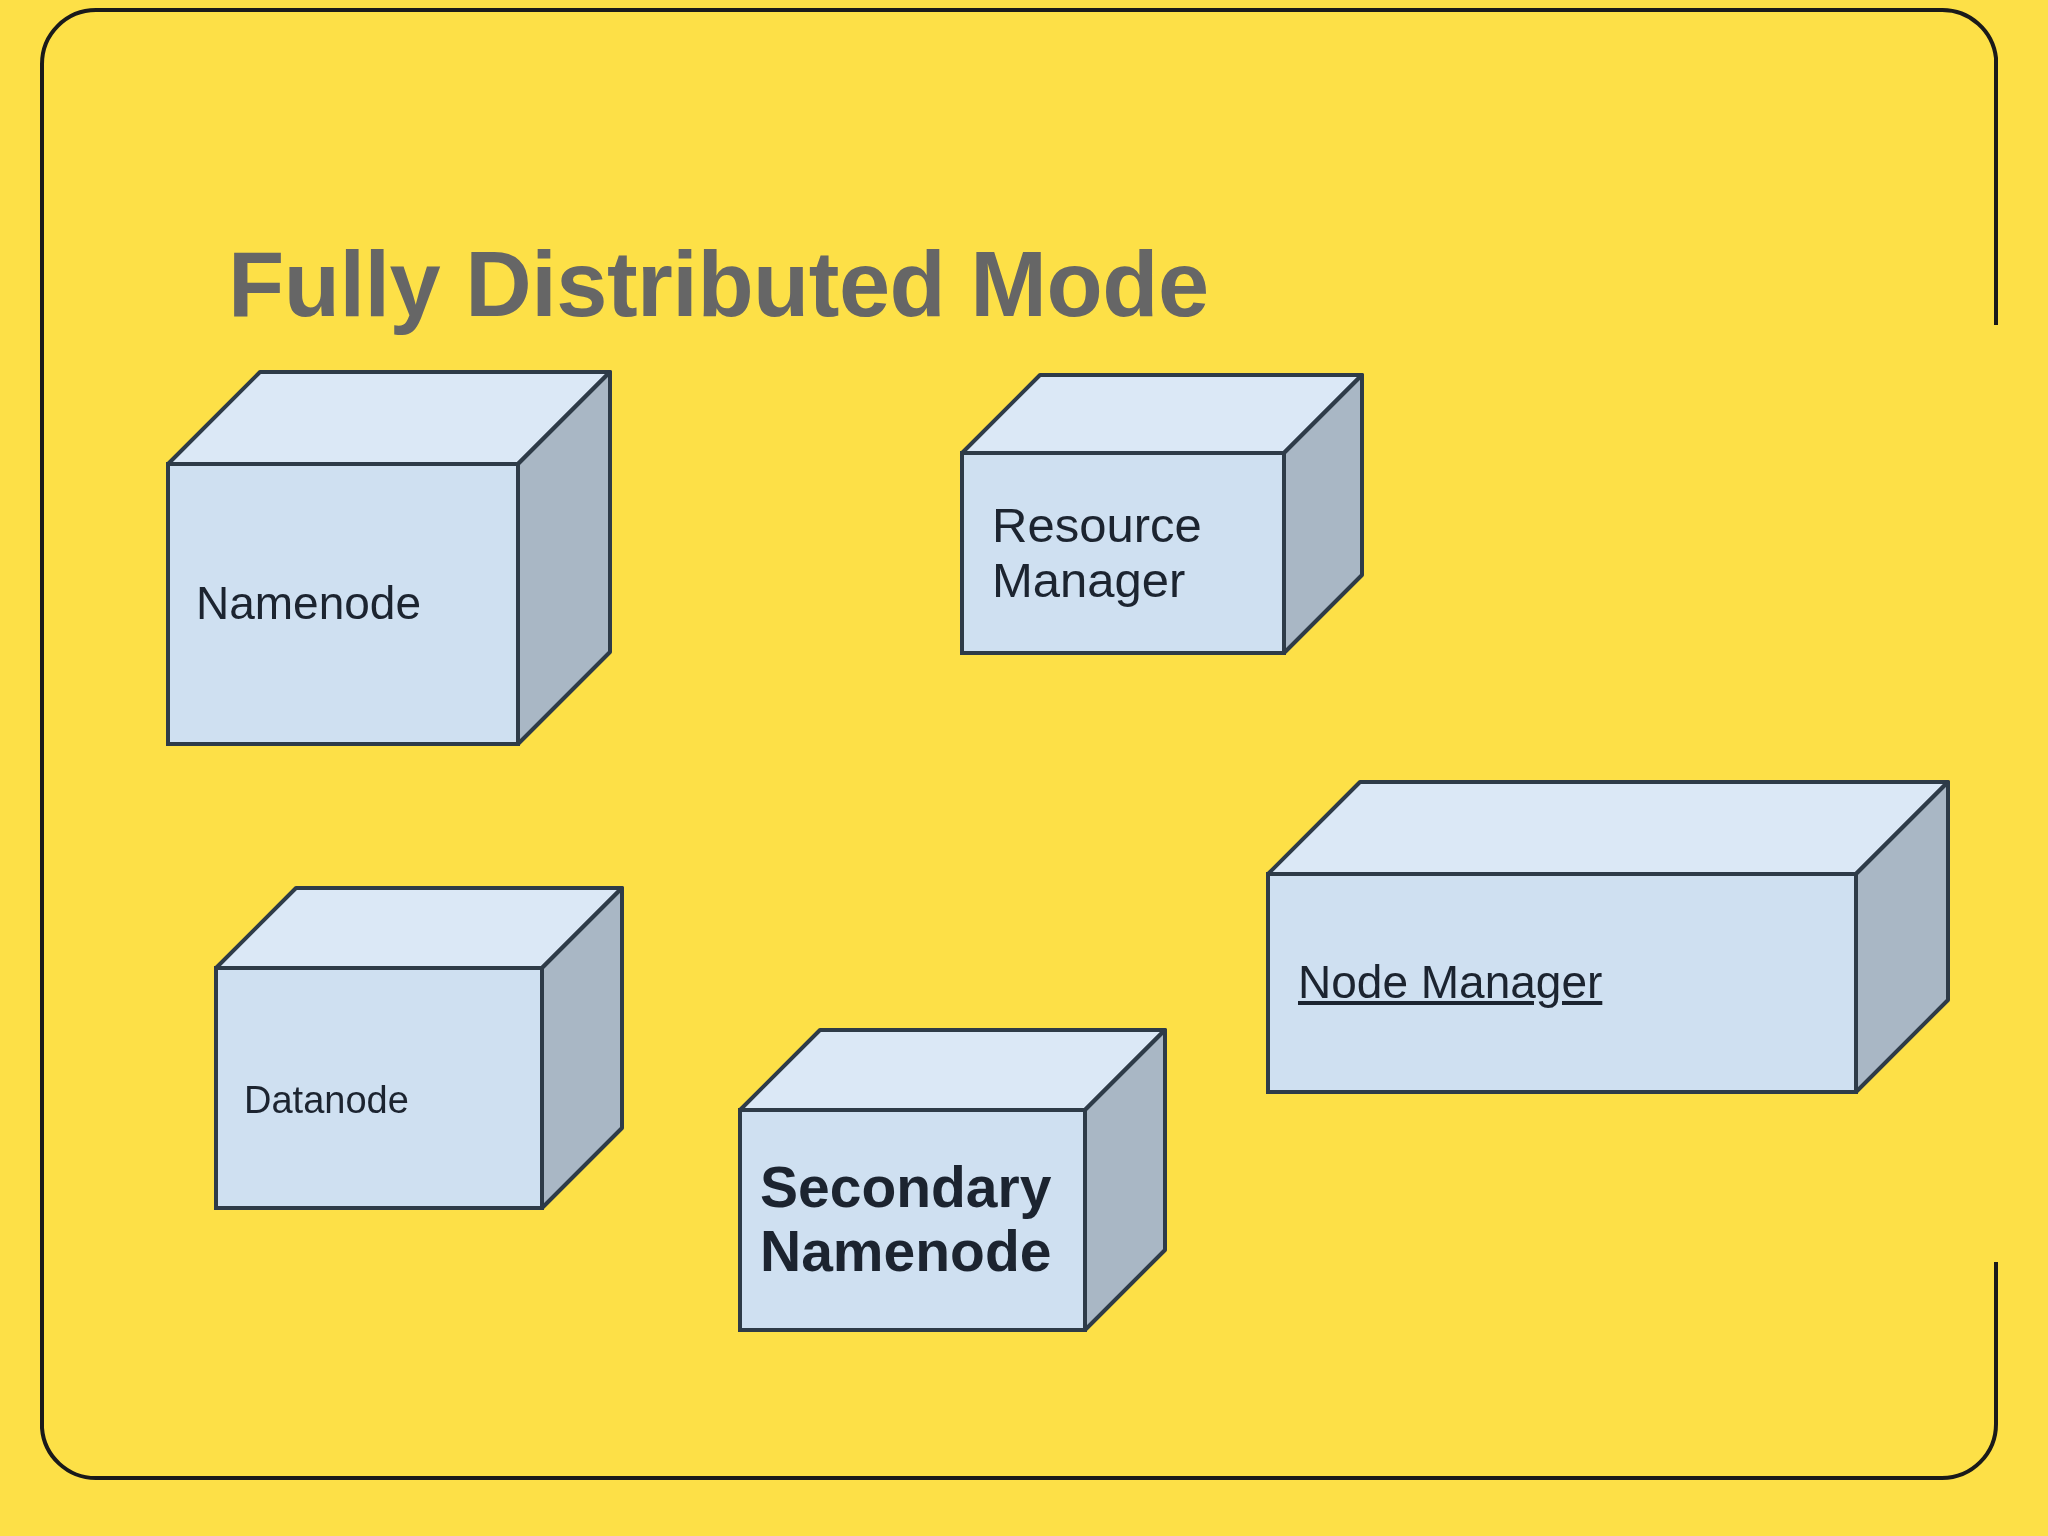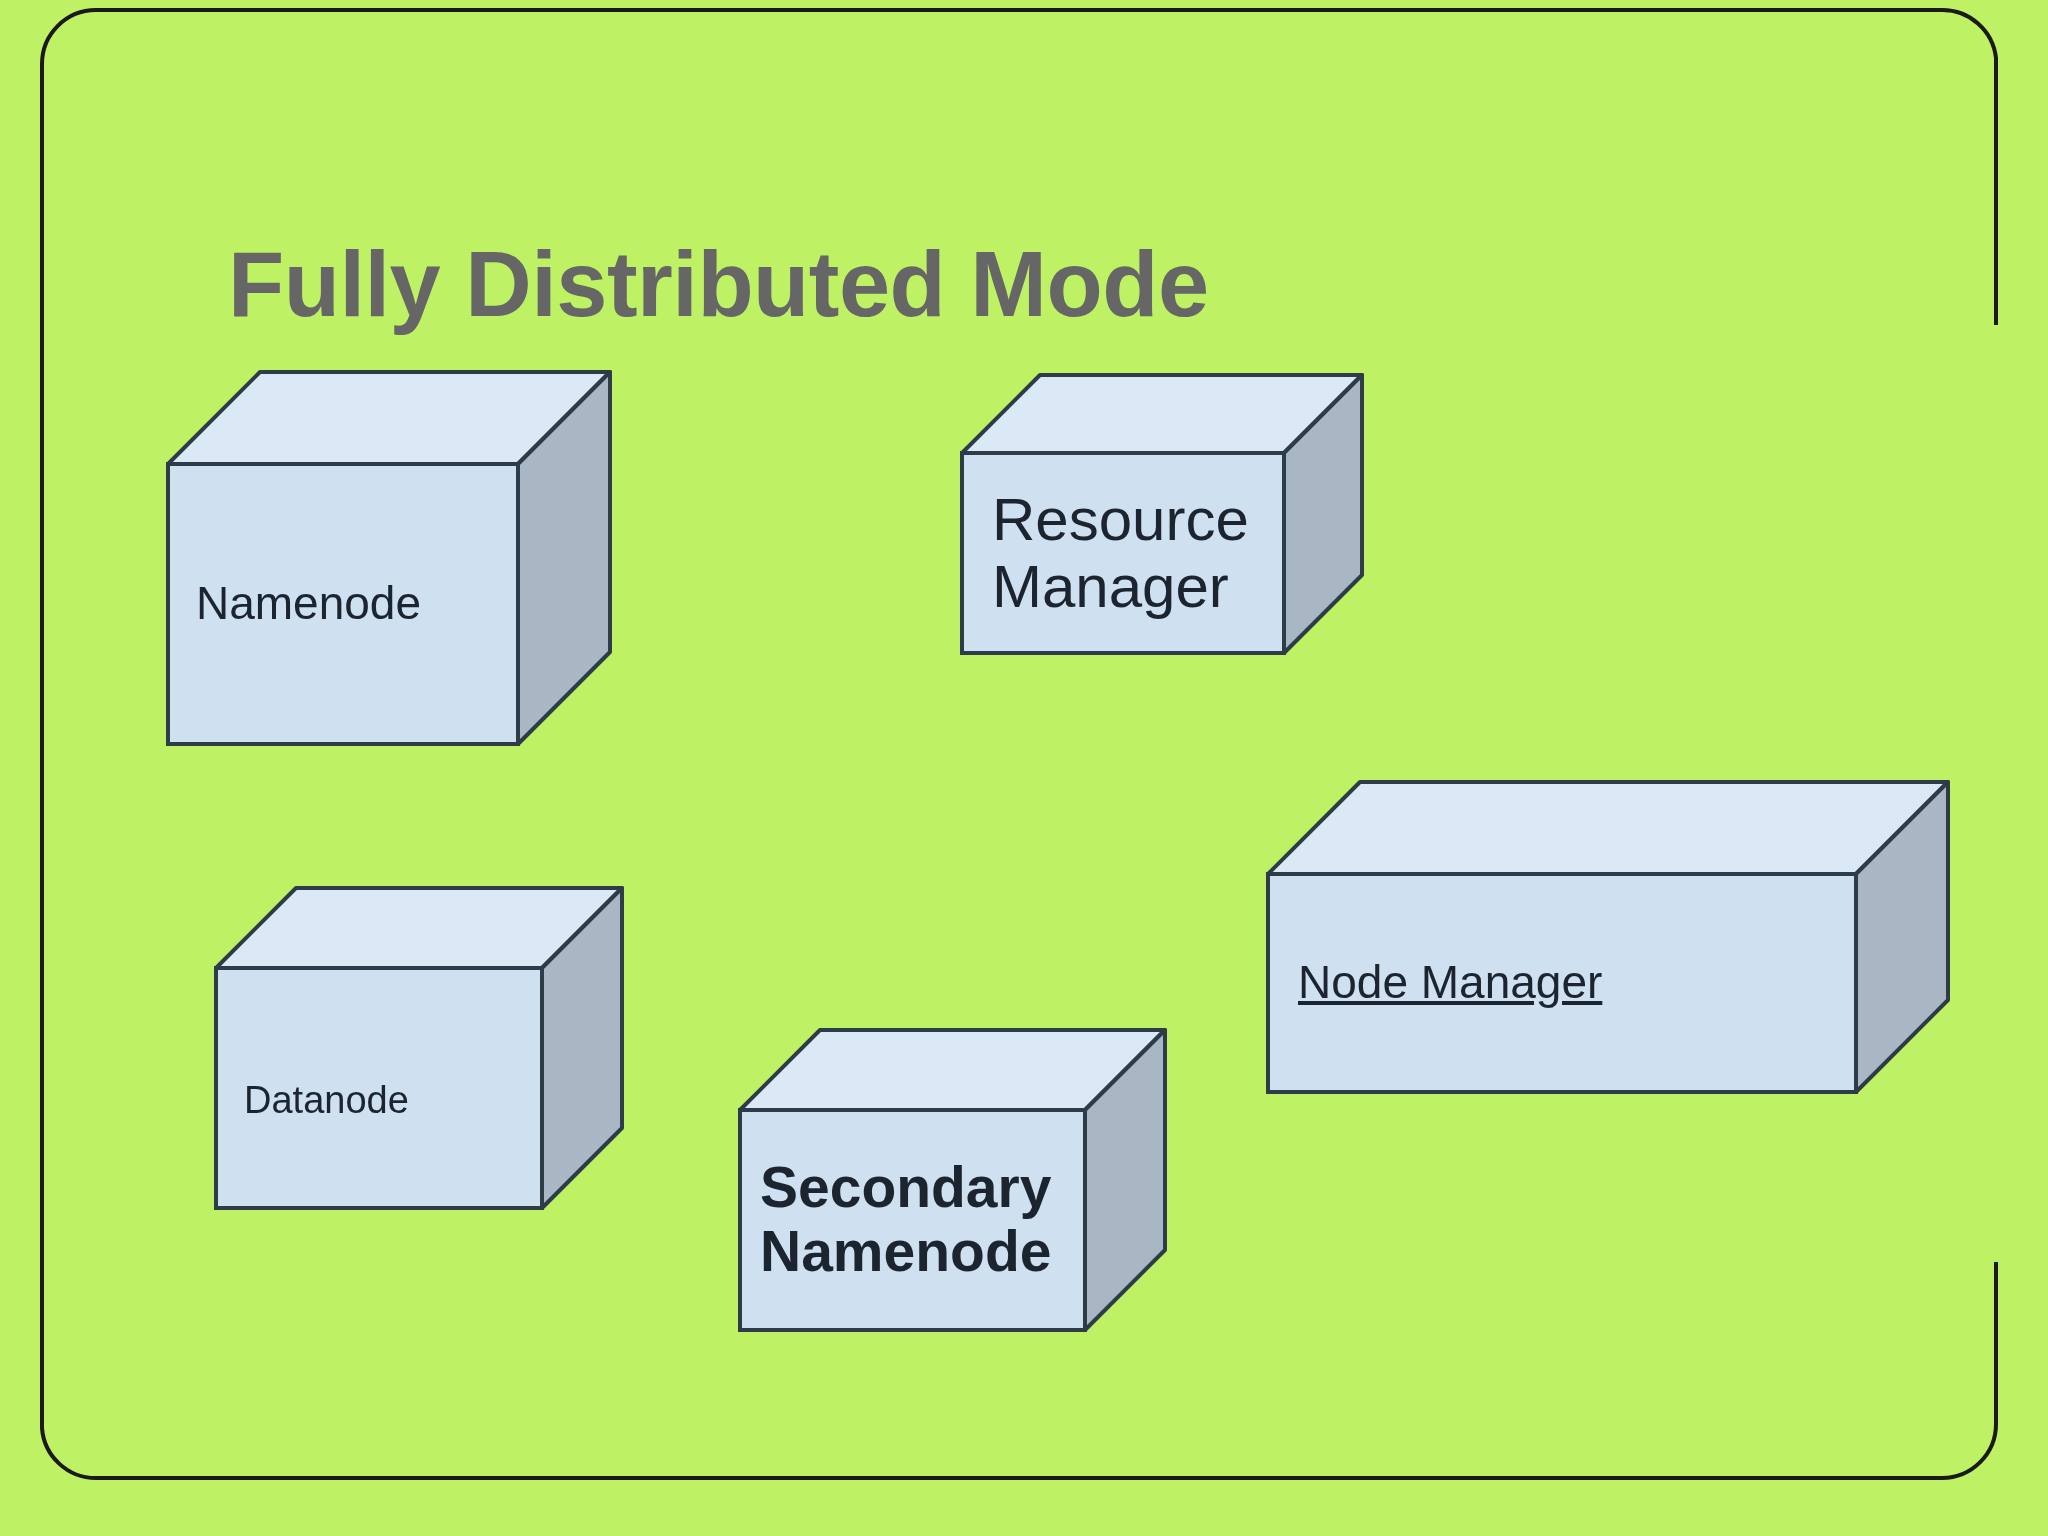--- a/index.html
+++ b/index.html
@@ -64,21 +64,21 @@
     color: #1c2430;
     font-family: "Liberation Sans", sans-serif;
     white-space: pre-line;
     line-height: 1.12;
     pointer-events: none;
   }
 </style>
 </head>
 <body>
 
-<div id="slide" style="background: #bef264;">
+<div id="slide" style="background: #fde047;">
 
   <svg class="frame-svg" viewBox="0 0 2048 1536">
 
     <path d="M 1996 325
              L 1996 58
              A 54 54 0 0 0 1942 10
              L 96 10
              A 54 54 0 0 0 42 64
              L 42 1428
              A 54 54 0 0 0 96 1478
@@ -100,21 +100,21 @@
     </svg>
     <div class="box-label" style="left:28px; top:92px; width:322px; height:280px; font-size:46px;">Namenode</div>
   </div>
 
   <div class="box3d" id="box-resource-manager" style="left: 962px; top: 375px;">
     <svg width="480" height="330">
       <polygon points="0,78 78,0 400,0 322,78" fill="#dbe8f6" stroke="#2e3b48" stroke-width="4" stroke-linejoin="round"></polygon>
       <polygon points="322,78 400,0 400,200 322,278" fill="#a9b7c5" stroke="#2e3b48" stroke-width="4" stroke-linejoin="round"></polygon>
       <rect x="0" y="78" width="322" height="200" fill="#cfe0f1" stroke="#2e3b48" stroke-width="4"></rect>
     </svg>
-    <div class="box-label" style="left:30px; top:78px; width:292px; height:200px; font-size:60px;">Resource
+    <div class="box-label" style="left:30px; top:78px; width:292px; height:200px; font-size:49px;">Resource
 Manager</div>
   </div>
 
   <div class="box3d" id="box-node-manager" style="left: 1268px; top: 782px;">
     <svg width="760" height="360">
       <polygon points="0,92 92,0 680,0 588,92" fill="#dbe8f6" stroke="#2e3b48" stroke-width="4" stroke-linejoin="round"></polygon>
       <polygon points="588,92 680,0 680,218 588,310" fill="#a9b7c5" stroke="#2e3b48" stroke-width="4" stroke-linejoin="round"></polygon>
       <rect x="0" y="92" width="588" height="218" fill="#cfe0f1" stroke="#2e3b48" stroke-width="4"></rect>
     </svg>
     <div class="box-label" style="left:30px; top:92px; width:558px; height:218px; font-size:46px;text-decoration:underline;">Node Manager</div>

